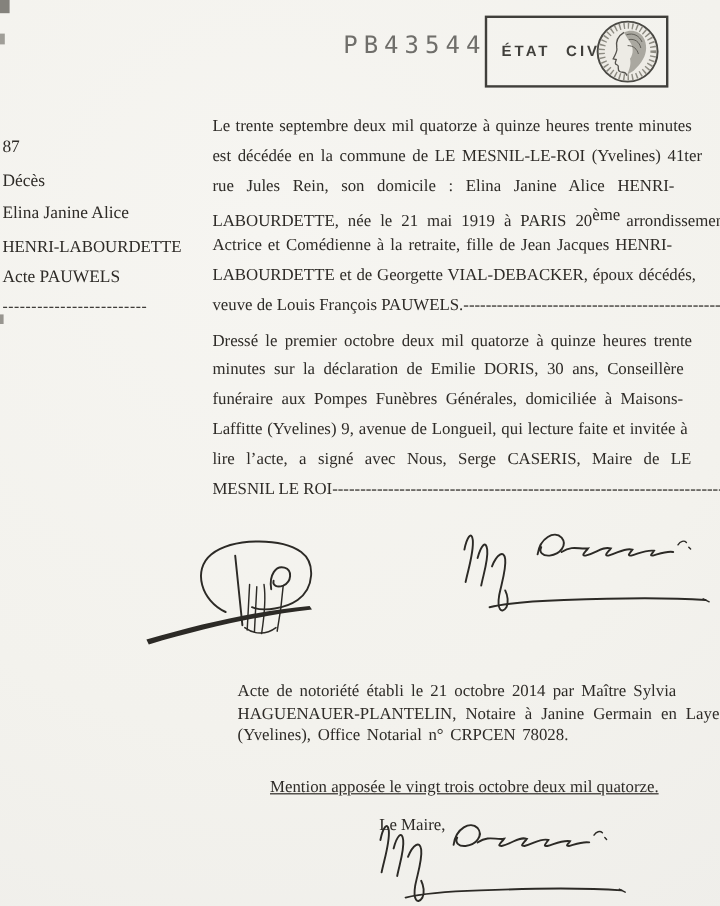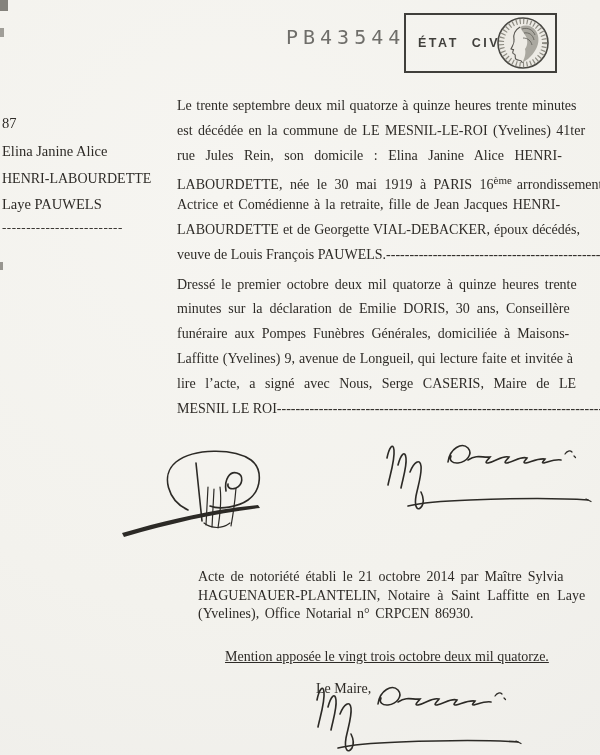--- a/index.html
+++ b/index.html
@@ -28,21 +28,21 @@
 
   .margin-block{position:absolute;left:2px;top:110px;width:176px;}
   .m-line{line-height:27.5px;font-size:14.5px;white-space:nowrap;}
   .m-caps{font-size:14px;}
   .m-tight{line-height:23px;}
   .m-sep{line-height:24px;font-size:13px;letter-spacing:0.5px;}
 
   .body-text{position:absolute;left:177px;top:94px;font-size:14px;}
   .bline{line-height:24.8px;height:24.8px;white-space:nowrap;}
   .gap{margin-top:5px;}
-  .sup{font-size:11px;vertical-align:5px;}
+  .sup{font-size:14px;vertical-align:5px;}
   .l4post{margin-left:5px;}
 
   .noto{position:absolute;left:198px;top:568px;font-size:14px;}
   .nline{line-height:18.6px;white-space:nowrap;}
   .mention{position:absolute;left:225px;top:649px;font-size:14px;white-space:nowrap;text-decoration:underline;}
   .lemaire{position:absolute;left:316px;top:681px;font-size:14px;white-space:nowrap;}
 
   .sig{position:absolute;}
   .sig-left{left:110px;top:435px;width:230px;height:115px;}
   .sig-mid{left:360px;top:430px;width:240px;height:100px;}
@@ -83,31 +83,32 @@
       <circle cx="28" cy="28" r="25" fill="#edebe5" stroke="#4a4944" stroke-width="1.6"></circle>
       <circle cx="28" cy="28" r="21.5" fill="none" stroke="#8d8b82" stroke-width="5" stroke-dasharray="1.2 2.4"></circle>
       <path d="M25,12 C31,9 38,11 41,16 C44.5,21.5 44,29 41,34 C39,38 36,41 33,44 C30,46 28,47 27.4,48 C30,42 31,38 30,34 C33,30 33,24 30,20 C28,17 26,14 25,12 Z" fill="#7d7b72" opacity="0.6"></path>
       <path d="M25,12 C20,15 18,20 19,25 C19.5,27 18.5,29 17.5,31 L16,34 L18.5,34.6 C18,36.5 17.2,37.5 18,38.4 C18.8,39.2 20,38.8 20.2,40.2 C20.4,42 19.6,43.6 21.4,44.6 C23.4,45.6 25.6,44.8 26.6,46.4 L27.4,48" fill="none" stroke="#55534e" stroke-width="1.1"></path>
       <path d="M27,14 C33,12 38,15 40,20 M29,18 C34,17 38,20 39,25 M28,23 C33,23 36,26 37,30" fill="none" stroke="#5c5a54" stroke-width="0.8"></path>
     </svg>
   </div>
 
   <div class="margin-block">
     <div class="m-line">87</div>
+    <div class="m-line">Décès</div>
     <div class="m-line">Elina Janine Alice</div>
     <div class="m-line m-caps">HENRI-LABOURDETTE</div>
-    <div class="m-line m-tight">Laye PAUWELS</div>
+    <div class="m-line m-tight">Acte PAUWELS</div>
     <div class="m-sep">-------------------------</div>
   </div>
 
   <div class="body-text">
     <div class="bline" style="word-spacing:1px">Le trente septembre deux mil quatorze à quinze heures trente minutes</div>
     <div class="bline" style="word-spacing:2px">est décédée en la commune de LE MESNIL-LE-ROI (Yvelines) 41ter</div>
     <div class="bline" style="word-spacing:7px">rue Jules Rein, son domicile : Elina Janine Alice HENRI-</div>
-    <div class="bline" style="word-spacing:4px"><span>LABOURDETTE, née le 30 mai 1919 à PARIS 16</span><span class="sup">ème</span><span class="l4post">arrondissement,</span></div>
+    <div class="bline" style="word-spacing:4px"><span>LABOURDETTE, née le 21 mai 1919 à PARIS 20</span><span class="sup">ème</span><span class="l4post">arrondissement,</span></div>
     <div class="bline" style="word-spacing:1.5px">Actrice et Comédienne à la retraite, fille de Jean Jacques HENRI-</div>
     <div class="bline" style="word-spacing:0.5px">LABOURDETTE et de Georgette VIAL-DEBACKER, époux décédés,</div>
     <div class="bline">veuve de Louis François PAUWELS.-------------------------------------------------------</div>
     <div class="bline gap" style="word-spacing:2.5px">Dressé le premier octobre deux mil quatorze à quinze heures trente</div>
     <div class="bline" style="word-spacing:3.5px">minutes sur la déclaration de Emilie DORIS, 30 ans, Conseillère</div>
     <div class="bline" style="word-spacing:3.5px">funéraire aux Pompes Funèbres Générales, domiciliée à Maisons-</div>
     <div class="bline" style="word-spacing:0.5px">Laffitte (Yvelines) 9, avenue de Longueil, qui lecture faite et invitée à</div>
     <div class="bline" style="word-spacing:6px">lire l’acte, a signé avec Nous, Serge CASERIS, Maire de LE</div>
     <div class="bline">MESNIL LE ROI---------------------------------------------------------------------------</div>
   </div>
@@ -123,22 +124,22 @@
     <path class="sigthin" d="M94,88 C102,94 112,94 120,88"></path>
     <path d="M12,98 C60,84 105,74 148,70 L150,73 C106,78 62,88 14,102 Z" fill="#2c2a26"></path>
   </svg>
 
   <svg class="sig sig-mid" viewBox="0 0 240 100">
     <use href="#sigMayor"></use>
   </svg>
 
   <div class="noto">
     <div class="nline" style="word-spacing:2.5px">Acte de notoriété établi le 21 octobre 2014 par Maître Sylvia</div>
-    <div class="nline" style="word-spacing:4px">HAGUENAUER-PLANTELIN, Notaire à Saint Laffitte en Laye</div>
-    <div class="nline" style="word-spacing:2px">(Yvelines), Office Notarial n° CRPCEN 86930.</div>
+    <div class="nline" style="word-spacing:4px">HAGUENAUER-PLANTELIN, Notaire à Janine Germain en Laye</div>
+    <div class="nline" style="word-spacing:2px">(Yvelines), Office Notarial n° CRPCEN 78028.</div>
   </div>
 
   <div class="mention">Mention apposée le vingt trois octobre deux mil quatorze.</div>
 
   <div class="lemaire">Le Maire,</div>
 
   <svg class="sig sig-bot" viewBox="0 0 240 100">
     <use href="#sigMayor"></use>
   </svg>
 

